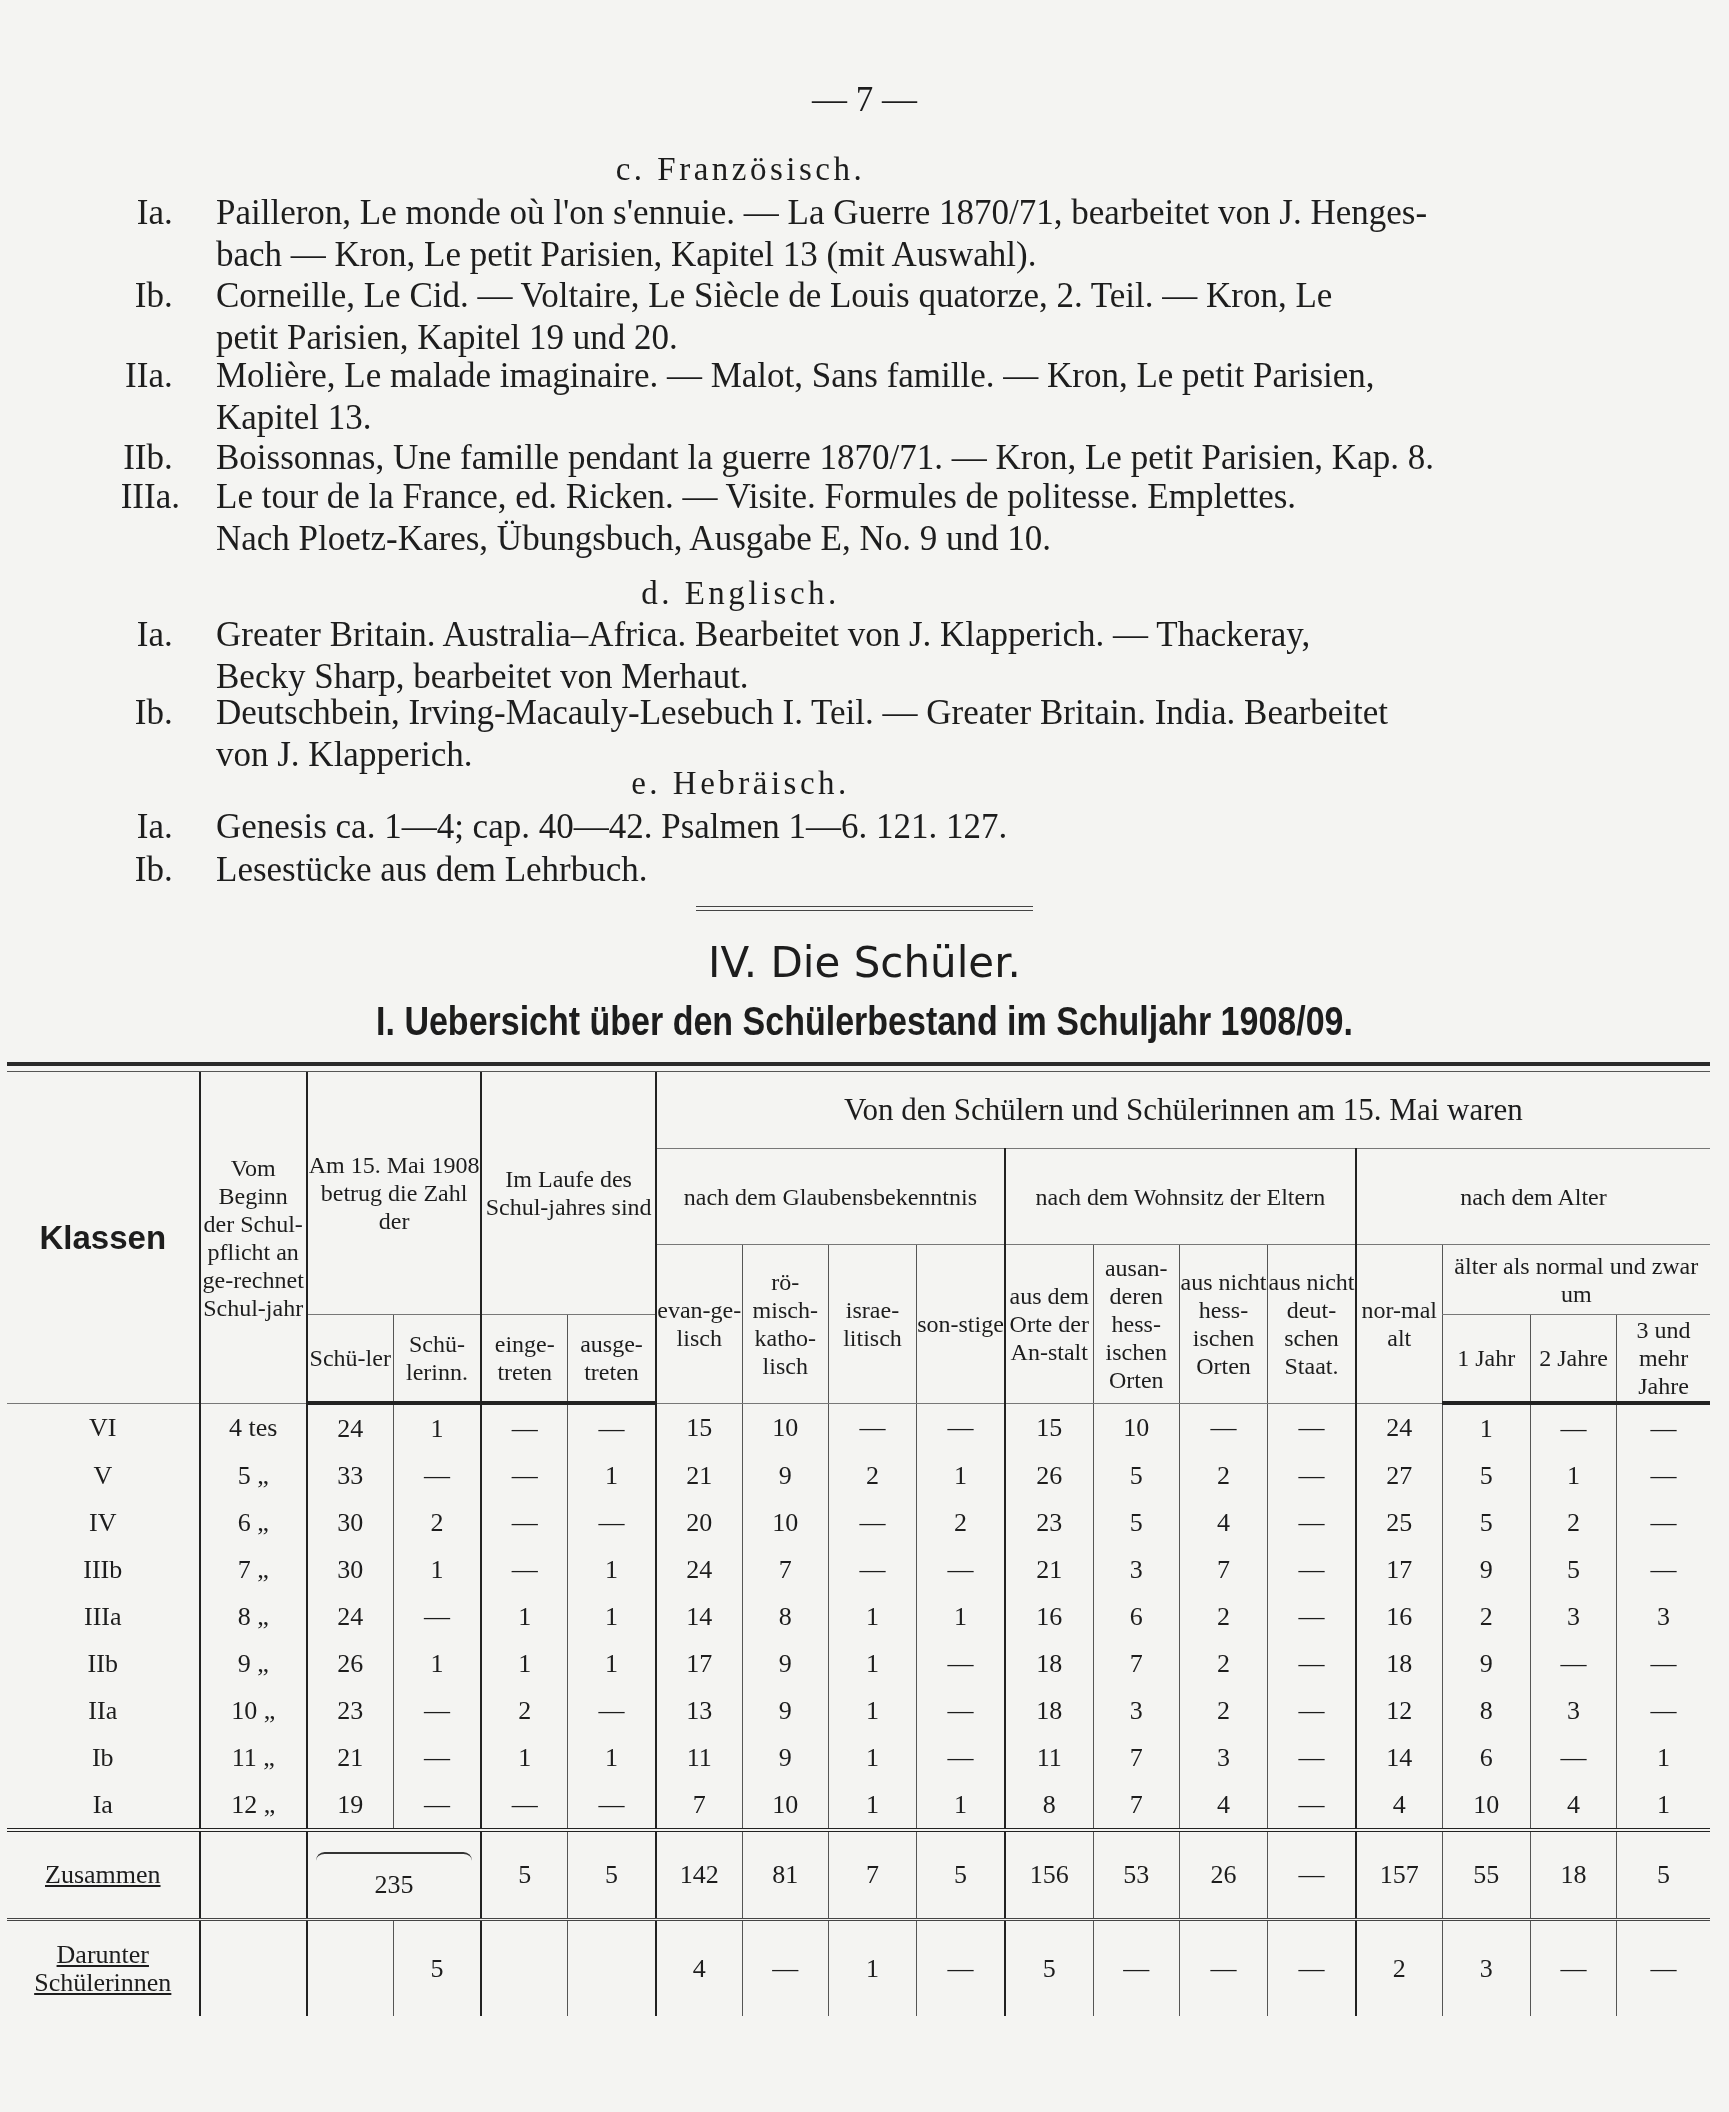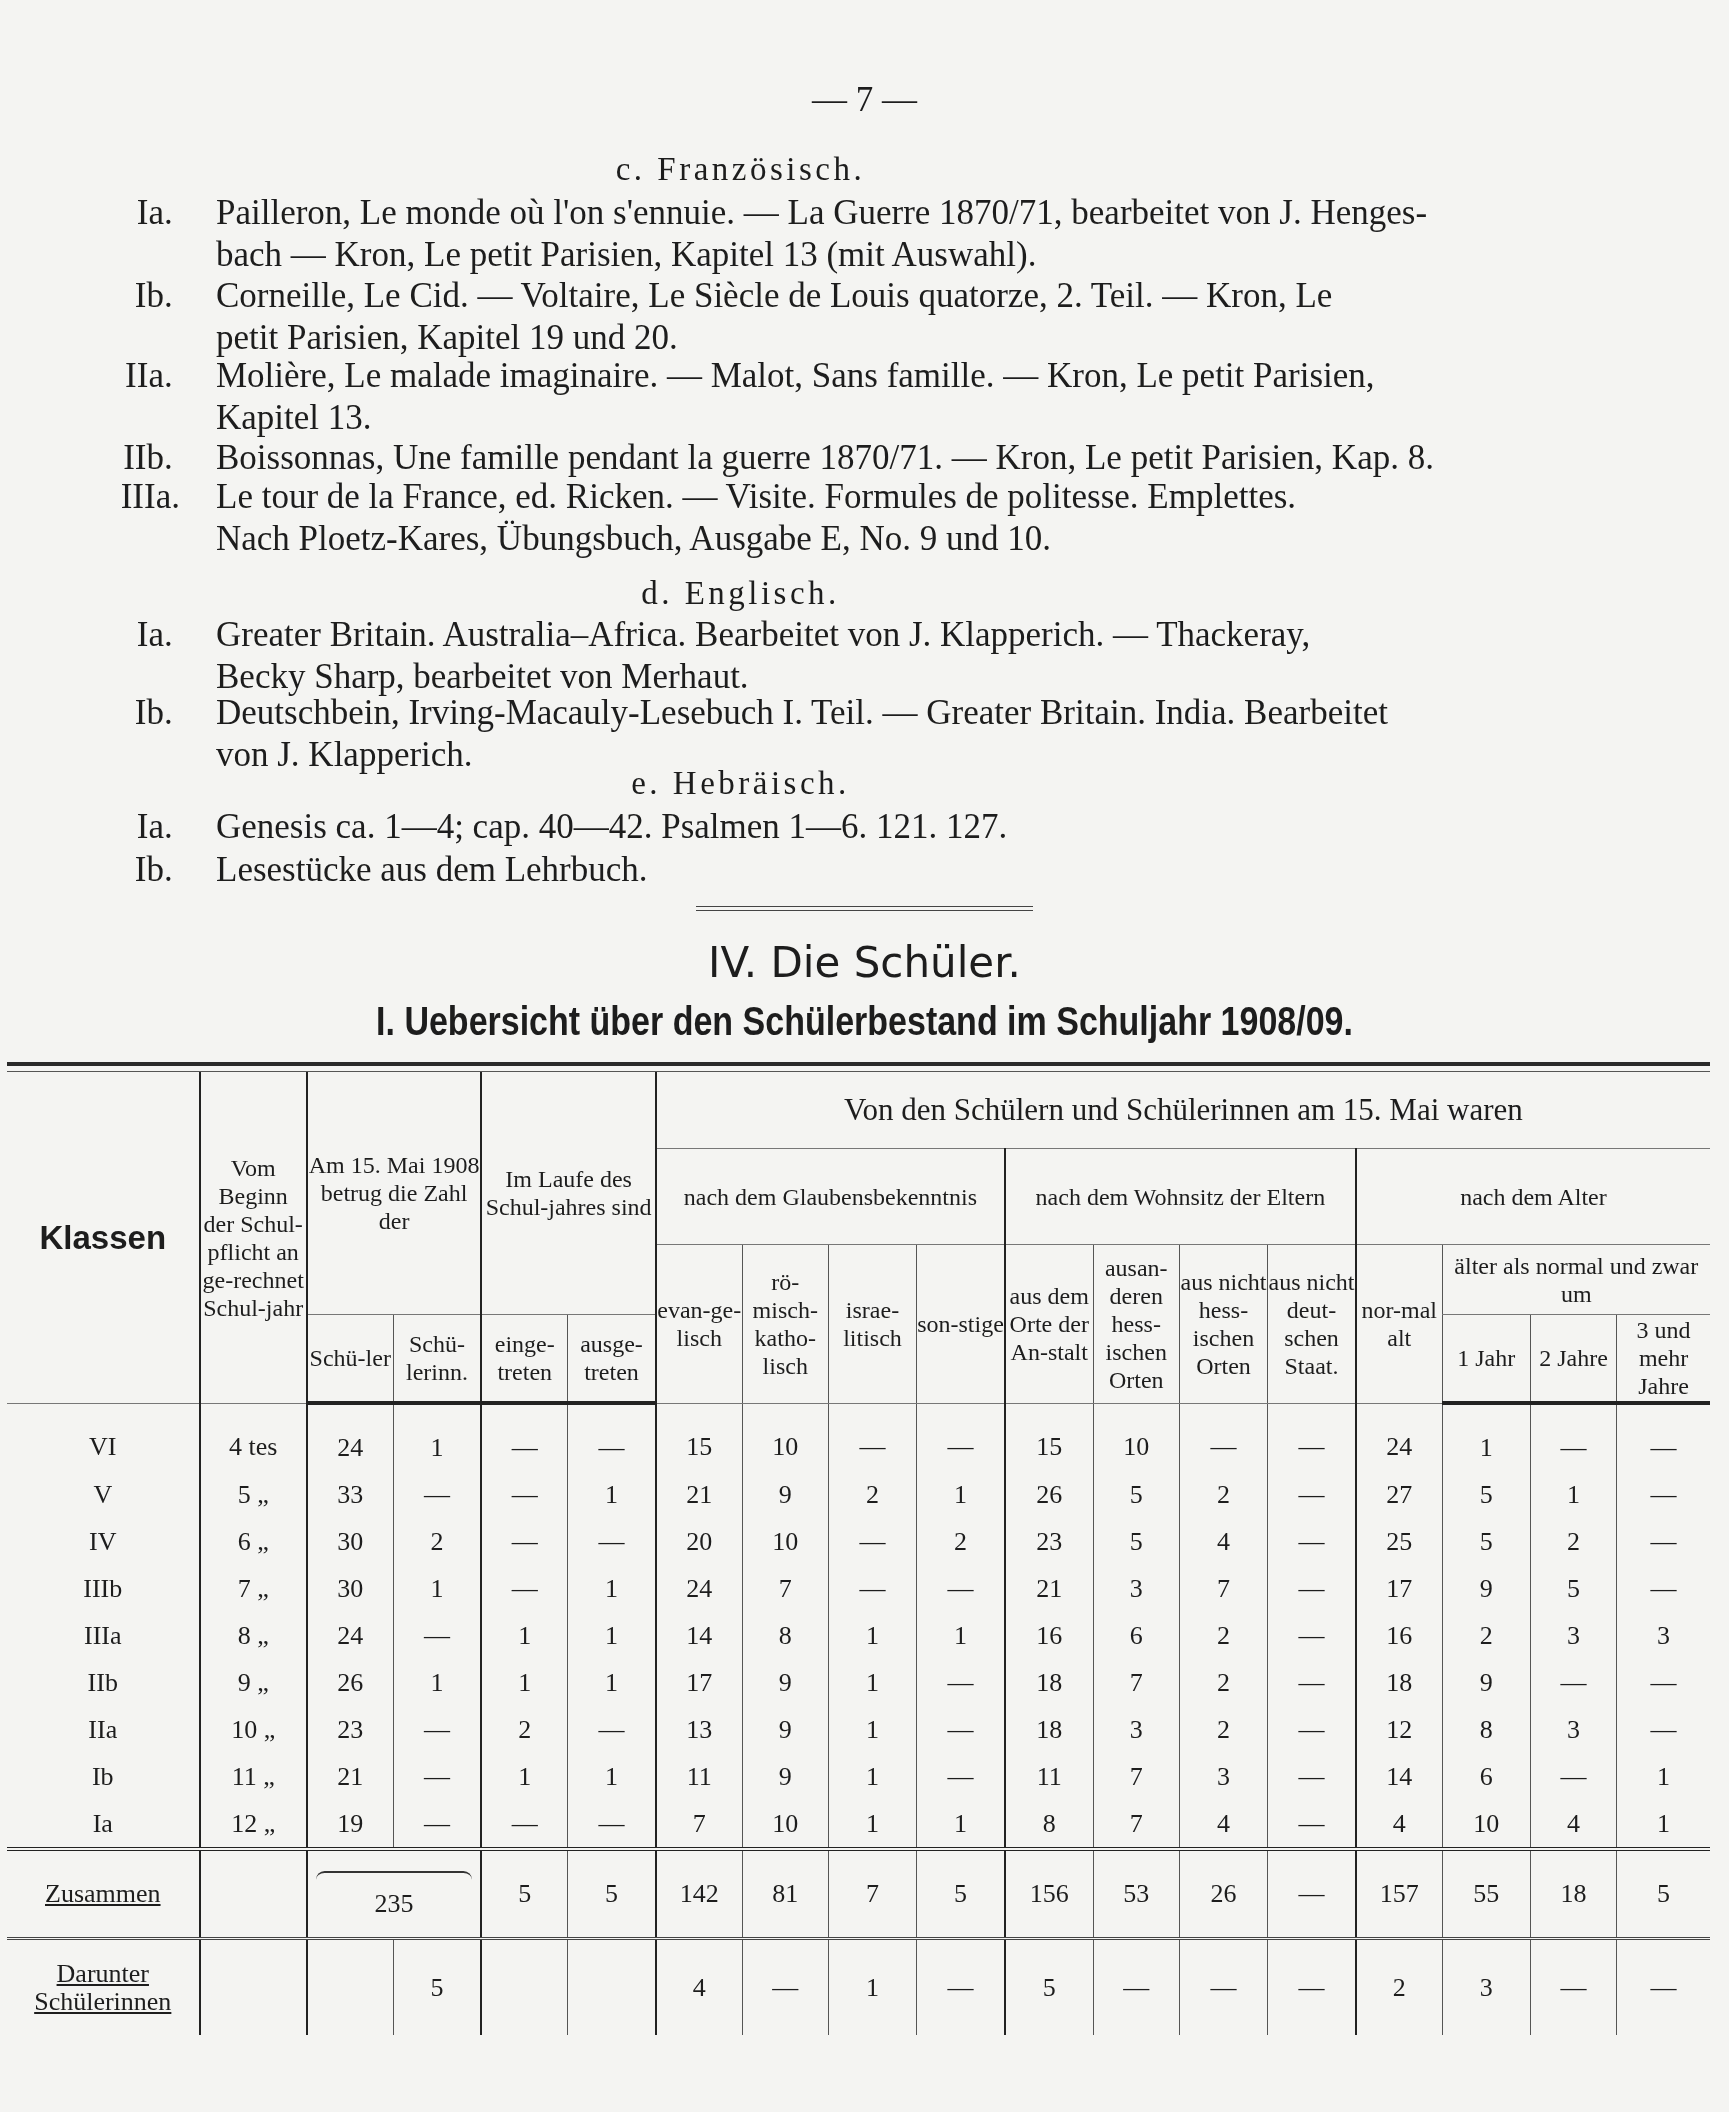--- a/index.html
+++ b/index.html
@@ -27,21 +27,21 @@
   td, th { padding: 0; text-align: center; vertical-align: middle; font-weight: normal; line-height: 28px; }
   th { border-left: 0.9px solid #555; }
   .bl { border-left: 2.6px solid #222 !important; }
   .hdr-row th { border-bottom: 0.9px solid #777; }
   .klassen { font-family: "Liberation Sans", sans-serif; font-weight: bold; font-size: 33px; border-left: none; }
   .von-den { font-size: 31px; height: 76px; }
   tr.body-row td { height: 47px; font-size: 26px; }
   tr.body-row td { border-left: 0.9px solid #555; }
   tr.body-row td.bl { border-left: 2.6px solid #222; }
   tr.body-row td:first-child { border-left: none; }
-  tr.first-body td { padding-top: 19px; }
+  tr.first-body td { }
   .sep-thick td { border-top: 4.3px double #222; }
   .sum-row td { height: 86px; font-size: 26px; border-left: 0.9px solid #555; }
   .sum-row td.bl { border-left: 2.6px solid #222; }
   .sum-row td:first-child { border-left: none; }
   .sub-row td { height: 95px; font-size: 26px; border-left: 0.9px solid #555; border-top: 3.5px double #444; }
   .sub-row td.bl { border-left: 2.6px solid #222; }
   .sub-row td:first-child { border-left: none; }
   .hdr-bottom th { border-bottom: 4.3px solid #222; }
   .brace { display: block; width: 156px; height: 12px; margin: 0 auto 5.2px; border-top: 2.6px solid #333; border-radius: 8.6px 8.6px 0 0; }
   .row-label { font-size: 26px; text-decoration: underline; }

